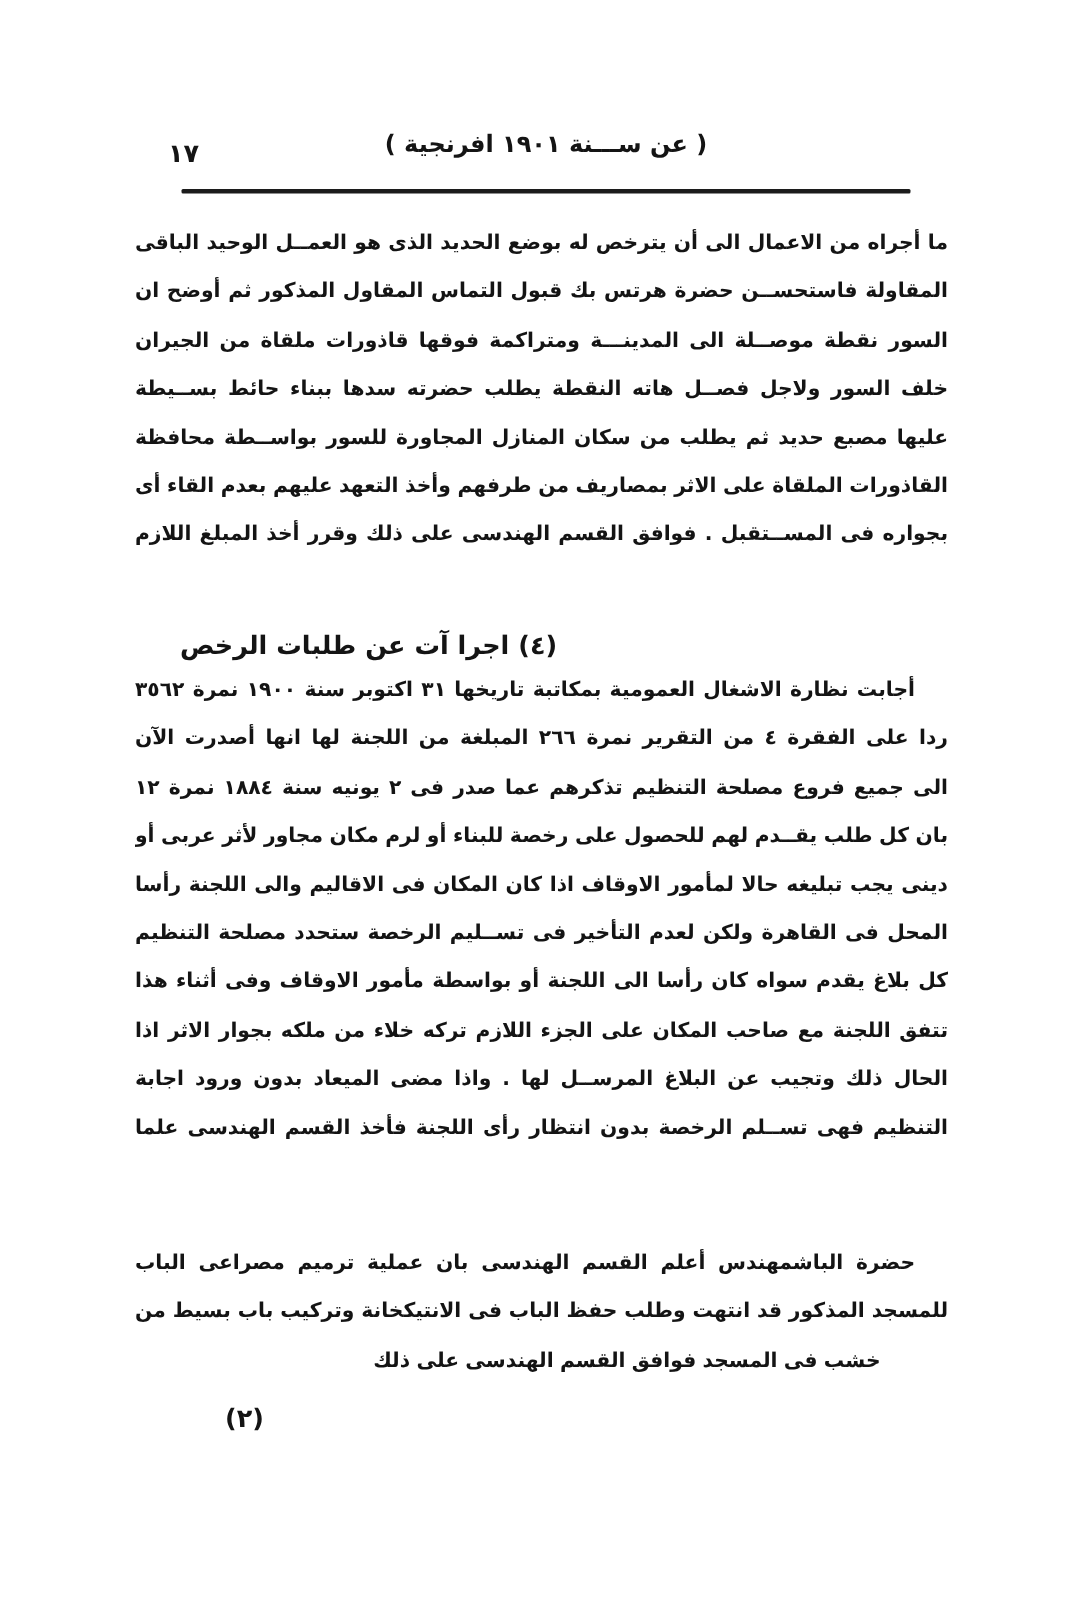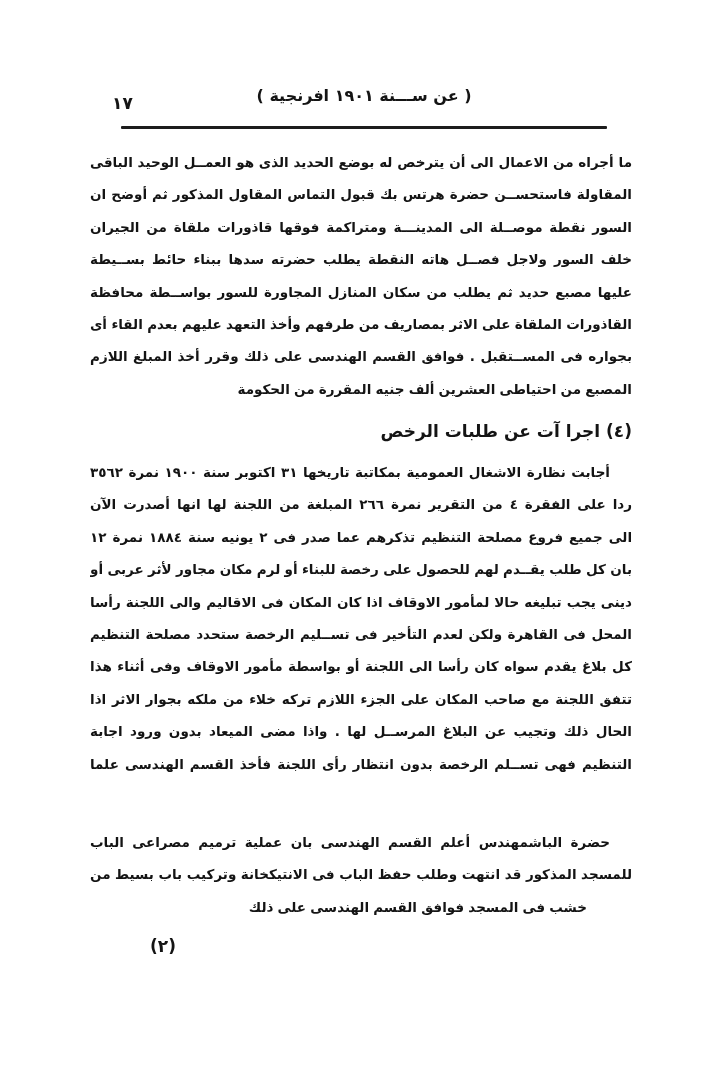--- a/index.html
+++ b/index.html
@@ -67,30 +67,30 @@
   .line.end    { text-align-last: right; }
   .line.end-short {
     text-align-last: right;
     padding-right: 45px;
   }
   .section-heading {
     position: absolute;
     left: 90px;
     width: 542px;
     direction: rtl;
-    text-align: right;
+    text-align: left;
     font-size: 17px;
     font-weight: bold;
     line-height: 30px;
     height: 30px;
   }
   #heading-permits { top: 416px; padding-left: 30px; width: 512px; }
   #heading-mosque  { top: 786px; padding-left: 60px; width: 482px; }
   #para-intro   { top: 146px; }
-  #para-permits { top: 456px; }
+  #para-permits { top: 444px; }
   #para-mosque  { top: 826px; }
   .footer-mark {
     position: absolute;
     top: 936px;
     left: 150px;
     direction: rtl;
     font-size: 17px;
     font-weight: bold;
   }
 </style>
@@ -104,21 +104,20 @@
   <div class="header-rule"></div>
 
   <div class="textblock" id="para-intro">
     <div class="line">ما أجراه من الاعمال الى أن يترخص له بوضع الحديد الذى هو العمــل الوحيد الباقى من</div>
     <div class="line">المقاولة فاستحســن حضرة هرتس بك قبول التماس المقاول المذكور ثم أوضح ان فى هذا</div>
     <div class="line">السور نقطة موصــلة الى المدينـــة ومتراكمة فوقها قاذورات ملقاة من الجيران الذين هم</div>
     <div class="line">خلف السور ولاجل فصــل هاته النقطة يطلب حضرته سدها ببناء حائط بســيطة يقام</div>
     <div class="line">عليها مصبع حديد ثم يطلب من سكان المنازل المجاورة للسور بواســطة محافظة مصر ازالة</div>
     <div class="line">القاذورات الملقاة على الاثر بمصاريف من طرفهم وأخذ التعهد عليهم بعدم القاء أى شئ</div>
     <div class="line">بجواره فى المســتقبل . فوافق القسم الهندسى على ذلك وقرر أخذ المبلغ اللازم لتشغيل</div>
-    <div class="line end">المصبع من احتياطى العشرين ألف جنيه المقررة من الحكومة</div>
   </div>
 
   <div class="section-heading" id="heading-permits">(٤) اجرا آت عن طلبات الرخص</div>
 
   <div class="textblock" id="para-permits">
     <div class="line indent">أجابت نظارة الاشغال العمومية بمكاتبة تاريخها ٣١ اكتوبر سنة ١٩٠٠ نمرة ٣٥٦٢</div>
     <div class="line">ردا على الفقرة ٤ من التقرير نمرة ٢٦٦ المبلغة من اللجنة لها انها أصدرت الآن منشورا</div>
     <div class="line">الى جميع فروع مصلحة التنظيم تذكرهم عما صدر فى ٢ يونيه سنة ١٨٨٤ نمرة ١٢ القاضى</div>
     <div class="line">بان كل طلب يقــدم لهم للحصول على رخصة للبناء أو لرم مكان مجاور لأثر عربى أو لمحل</div>
     <div class="line">دينى يجب تبليغه حالا لمأمور الاوقاف اذا كان المكان فى الاقاليم والى اللجنة رأسا اذا كان</div>

